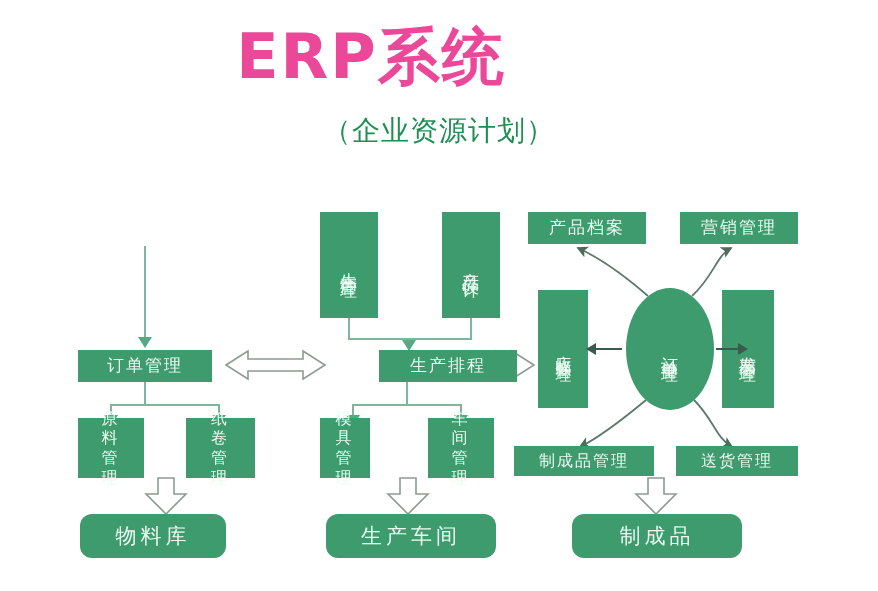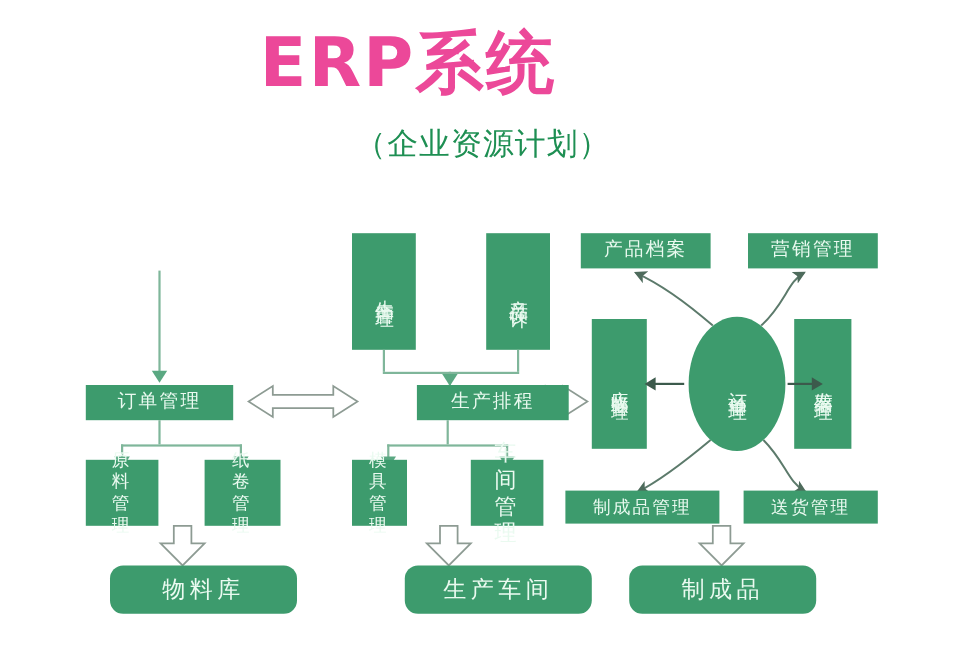--- a/index.html
+++ b/index.html
@@ -121,21 +121,21 @@
   <div class="ah-down" style="left:212px;top:415px;"></div>
 
   <div class="node stack" style="left:78px;top:418px;width:66px;height:60px;font-size:16px;">
     <span style="display:block;width:34px;word-break:break-all;text-align:center;">原料管理</span>
   </div>
 
   <div class="node stack" style="left:186px;top:418px;width:69px;height:60px;font-size:16px;">
     <span style="display:block;width:34px;word-break:break-all;text-align:center;">纸卷管理</span>
   </div>
 
-  <div class="node round" style="left:100px;top:514px;width:170px;height:44px;">物料库</div>
+  <div class="node round" style="left:80px;top:514px;width:146px;height:44px;">物料库</div>
 
   <div class="node vert" style="left:320px;top:212px;width:58px;height:106px;font-size:17px;">生产管理</div>
 
   <div class="node vert" style="left:442px;top:212px;width:58px;height:106px;font-size:17px;">产品设计</div>
 
   <div class="ln v" style="left:348px;top:318px;height:20px;"></div>
   <div class="ln v" style="left:470px;top:318px;height:20px;"></div>
   <div class="ln h" style="left:348px;top:338px;width:124px;"></div>
   <div class="ln v" style="left:408px;top:338px;height:12px;"></div>
   <div class="ah-down" style="left:402px;top:340px;"></div>
@@ -146,25 +146,25 @@
   <div class="ln h" style="left:352px;top:404px;width:110px;"></div>
   <div class="ln v" style="left:352px;top:404px;height:14px;"></div>
   <div class="ln v" style="left:460px;top:404px;height:14px;"></div>
   <div class="ah-down" style="left:346px;top:415px;"></div>
   <div class="ah-down" style="left:454px;top:415px;"></div>
 
   <div class="node stack" style="left:320px;top:418px;width:50px;height:60px;font-size:16px;">
     <span style="display:block;width:34px;word-break:break-all;text-align:center;">模具管理</span>
   </div>
 
-  <div class="node stack" style="left:428px;top:418px;width:66px;height:60px;font-size:20px;">
+  <div class="node stack" style="left:428px;top:418px;width:66px;height:60px;font-size:16px;">
     <span style="display:block;width:34px;word-break:break-all;text-align:center;">车间管理</span>
   </div>
 
-  <div class="node round" style="left:326px;top:514px;width:170px;height:44px;margin-left:42px;">生产车间</div>
+  <div class="node round" style="left:326px;top:514px;width:170px;height:44px;">生产车间</div>
 
   <div class="node" style="left:528px;top:212px;width:118px;height:32px;">产品档案</div>
 
   <div class="node" style="left:680px;top:212px;width:118px;height:32px;">营销管理</div>
 
   <div class="node vert" style="left:538px;top:290px;width:50px;height:118px;font-size:16px;">应收款管理</div>
 
   <div class="node ellipse vert" style="left:626px;top:288px;width:88px;height:122px;font-size:17px;">订单管理</div>
 
   <div class="node vert" style="left:722px;top:290px;width:52px;height:118px;font-size:17px;">发票管理</div>

